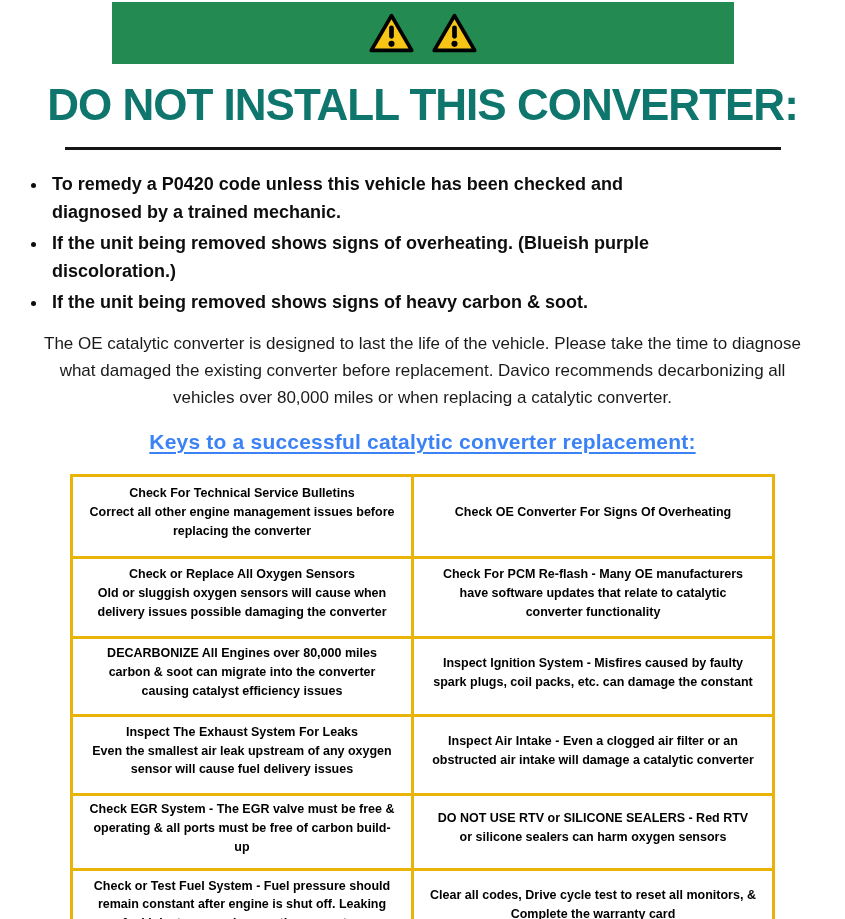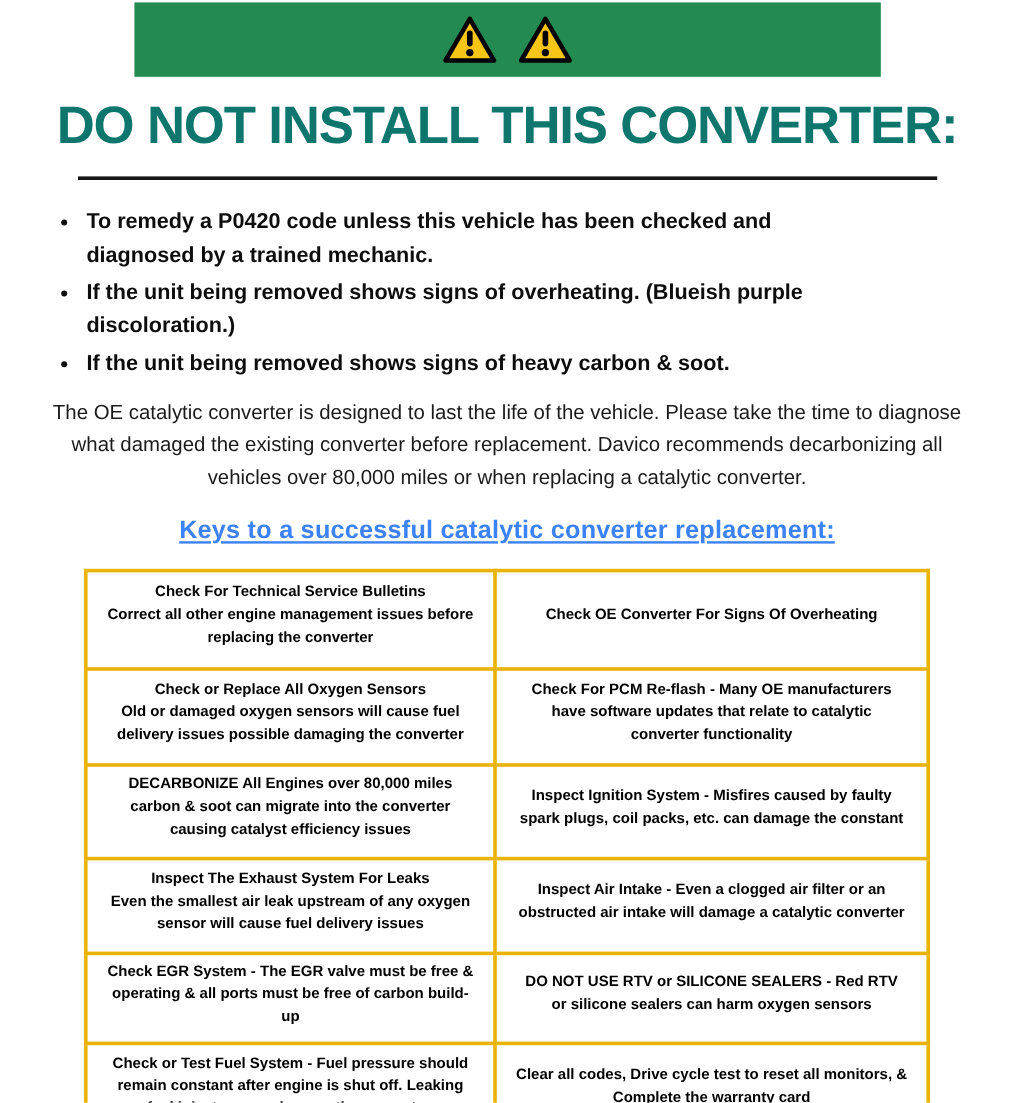--- a/index.html
+++ b/index.html
@@ -27,21 +27,21 @@
   .warn-svg{width:47px;height:43px;display:block;}
   .main-heading{
     margin:16px auto 12px;text-align:center;
     font-size:44px;font-weight:bold;letter-spacing:-1px;
     color:#0f766e;
   }
   .divider{
     width:716px;height:3px;background:#161616;margin:17px auto 0;
   }
   .bullets{
-    margin:21px 0 0 0;padding-left:68px;width:770px;
+    margin:21px 0 0 0;padding-left:48px;width:770px;
     font-size:18px;font-weight:bold;line-height:1.55;color:#0d0d0d;
   }
   .bullets li{
     white-space:pre-line;margin-bottom:3px;padding-left:4px;
   }
   .intro-paragraph{
     margin:15px auto 0;width:842px;text-align:center;
     font-size:17px;font-weight:normal;line-height:1.58;color:#1a1a1a;
     white-space:pre-line;
   }
@@ -114,21 +114,21 @@
       <col class="right-col">
     </colgroup>
   <tbody>
     <tr>
       <td>Check For Technical Service Bulletins
 Correct all other engine management issues before replacing the converter</td>
       <td>Check OE Converter For Signs Of Overheating</td>
     </tr>
     <tr>
       <td>Check or Replace All Oxygen Sensors
-Old or damaged oxygen sensors will cause fuel delivery issues possible damaging the converter</td>
+Old or sluggish oxygen sensors will cause when delivery issues possible damaging the converter</td>
       <td>Check For PCM Re-flash - Many OE manufacturers have software updates that relate to catalytic converter functionality</td>
     </tr>
     <tr>
       <td>DECARBONIZE All Engines over 80,000 miles carbon &amp; soot can migrate into the converter causing catalyst efficiency issues</td>
       <td>Inspect Ignition System - Misfires caused by faulty spark plugs, coil packs, etc. can damage the constant</td>
     </tr>
     <tr>
       <td>Inspect The Exhaust System For Leaks
 Even the smallest air leak upstream of any oxygen sensor will cause fuel delivery issues</td>
       <td>Inspect Air Intake - Even a clogged air filter or an obstructed air intake will damage a catalytic converter</td>

